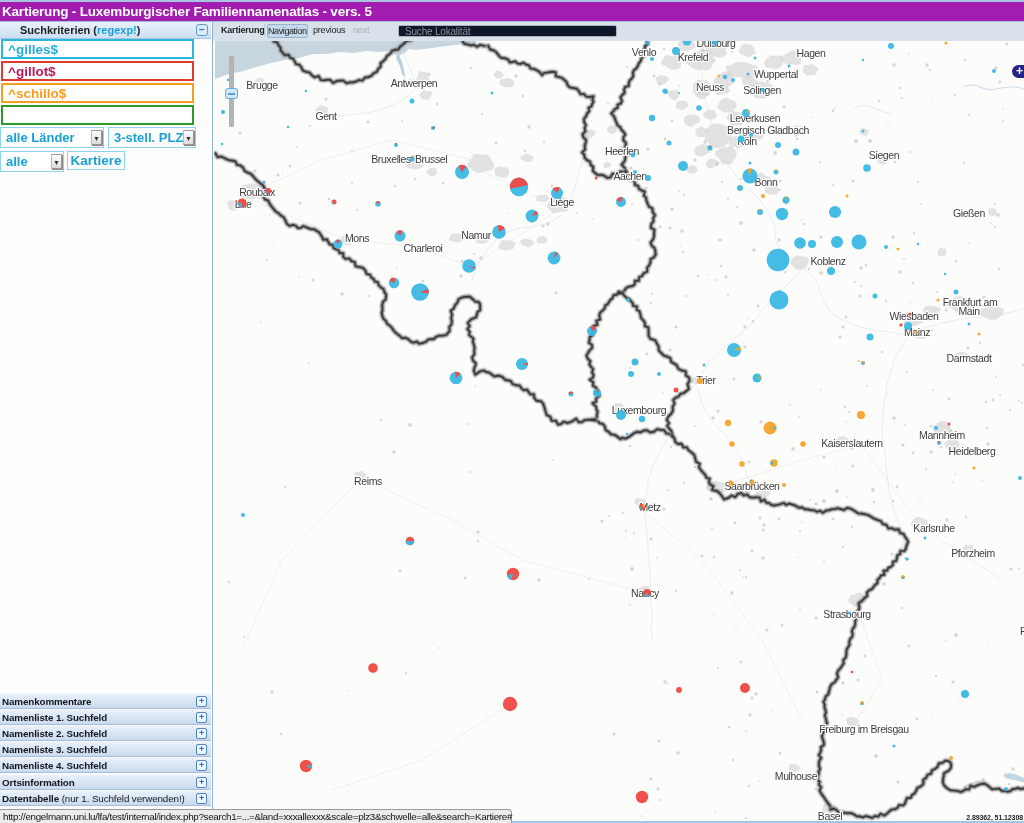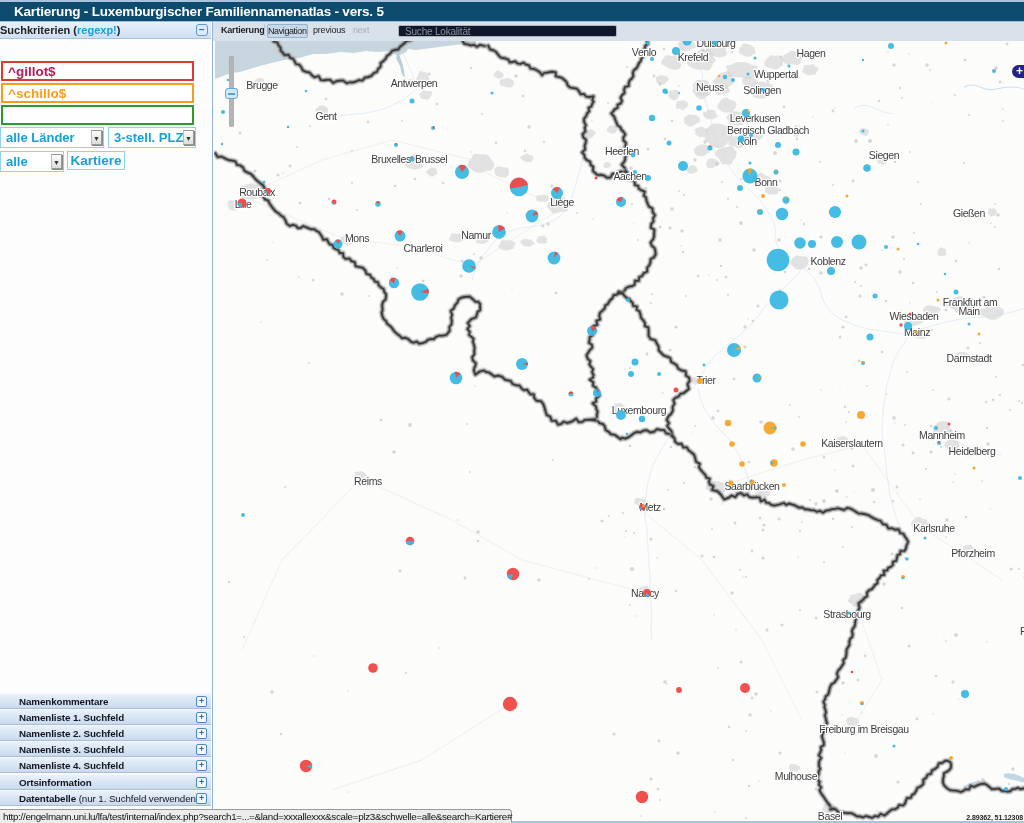--- a/index.html
+++ b/index.html
@@ -1,41 +1,41 @@
 <!DOCTYPE html>
 <html><head><meta charset="utf-8"><title>Kartierung</title>
 <style>
 * { margin:0; padding:0; box-sizing:border-box; }
 html,body { width:1024px; height:823px; overflow:hidden; background:#fff;
   font-family:"Liberation Sans", sans-serif; }
 #titlebar { position:absolute; left:0; top:0; width:1024px; height:22px;
-  background:#0c4a6e; border-top:2px solid #aac4e0; color:#fff; font-weight:bold;
-  font-size:13.5px; line-height:19px; padding-left:14px; letter-spacing:-0.2px;
+  background:#a21caf; border-top:2px solid #aac4e0; color:#fff; font-weight:bold;
+  font-size:13.5px; line-height:19px; padding-left:2px; letter-spacing:-0.2px;
   border-bottom:1px solid #9fc0e0; }
 #sidebar { position:absolute; left:0; top:22px; width:211px; height:787px; background:#fdfdfe; }
 #schead { position:absolute; left:0; top:0; width:211px; height:17px;
   background:linear-gradient(#e8f1fb,#cddff2); border-bottom:1px solid #a9c3e0;
-  font-size:11px; font-weight:bold; color:#222; line-height:16px; padding-left:0; }
+  font-size:11px; font-weight:bold; color:#222; line-height:16px; padding-left:20px; }
 #schead .rx { color:#1a9fd4; }
 #schead .min { position:absolute; right:3px; top:2px; width:12px; height:12px; background:#ddeafc;
   border:1px solid #5f9bd0; border-radius:3px; color:#2a6db0; font-size:10px; line-height:10px;
   text-align:center; font-weight:bold; }
 .sinp { position:absolute; left:1px; width:193px; height:20px; background:#fff;
   font-size:13.5px; font-weight:bold; line-height:17px; padding-left:5px; }
 .sel { position:absolute; background:#fff; border:1px solid #8ed2ec; color:#1a9fd4;
   font-size:13px; font-weight:bold; line-height:19px; padding-left:5px; height:21px; }
 .sel .arr { position:absolute; right:1px; top:2px; width:11px; height:15px;
   background:linear-gradient(#fdfdfd,#dcdcdc); border:1px solid #999; border-left-color:#bbb;
   box-shadow:1px 1px 0 #888; font-size:7px; color:#333; text-align:center; line-height:15px; }
 #kartiere { position:absolute; left:67px; top:129px; width:58px; height:19px; border:1px solid #8ed2ec;
   color:#1a9fd4; font-weight:bold; font-size:13.5px; text-align:center; line-height:17px; }
 .acc { position:absolute; left:0; width:211px; height:16px;
   background:linear-gradient(#e9f1fb,#c9daee); border-top:1px solid #f5f9fd;
   border-bottom:1px solid #a9bdd6; font-size:9.8px; color:#15151f; line-height:15px; letter-spacing:-0.1px;
-  padding-left:19px; }
+  padding-left:2px; }
 .acc b { font-weight:bold; }
 .plus { position:absolute; right:4px; top:2px; width:11px; height:11px; background:#f4f8fd;
   border:1px solid #4a86c8; border-radius:2px; color:#2a6db0; font-size:9px; line-height:9px;
   text-align:center; font-weight:bold; }
 #statusbar { position:absolute; left:0; top:809px; width:512px; height:14px; background:#ececec;
   border:1px solid #9a9a9a; border-left:none; border-bottom:none; border-radius:0 4px 0 0;
   font-size:9.8px; color:#111; line-height:13px; padding-left:3px; white-space:nowrap;
   letter-spacing:-0.3px; }
 #mapwrap { position:absolute; left:212px; top:22px; width:812px; height:801px;
   border-left:1px solid #8fb4d4; border-right:1px solid #b8d2e8; border-bottom:2px solid #a4c6e4; }
@@ -54,20 +54,21 @@
 #shandle:after { content:""; position:absolute; left:2px; right:2px; top:4px; height:2px; background:#5d9fd0; }
 #plusbtn { position:absolute; left:799px; top:43px; width:27px; height:13px; border-radius:7px;
   background:#232387; color:#fff; font-size:12px; font-weight:bold; text-align:left; padding-left:4px; line-height:12px; }
 #coords { position:absolute; left:734px; top:792px; width:76px; text-align:right; white-space:nowrap; font-size:7px; font-weight:bold;
   color:#222; letter-spacing:-0.1px; }
 </style></head>
 <body style="opacity:0.999">
 <div id="titlebar">Kartierung - Luxemburgischer Familiennamenatlas - vers. 5</div>
 <div id="sidebar">
   <div id="schead">Suchkriterien (<span class="rx">regexp!</span>)<span class="min">−</span></div>
+  <div class="sinp" style="top:17px;border:2px solid #29b8dc;color:#29abdc;">^gilles$</div>
   <div class="sinp" style="top:39px;border:2px solid #e03a30;color:#be185d;">^gillot$</div>
   <div class="sinp" style="top:61px;border:2px solid #f89c1c;color:#f89c1c;">^schillo$</div>
   <div class="sinp" style="top:83px;border:2px solid #2a9c2a;color:#2a9c2a;"></div>
   <div class="sel" style="left:0px; top:105px; width:104px;">alle Länder<span class="arr">▼</span></div>
   <div class="sel" style="left:108px; top:105px; width:88px;">3-stell. PLZ<span class="arr">▼</span></div>
   <div class="sel" style="left:0px; top:129px; width:64px;">alle<span class="arr">▼</span></div>
   <div id="kartiere">Kartiere</div>
   <div style="position:absolute; left:0; top:670px; width:211px;">
     <div style="position:relative; height:113px;">
       

